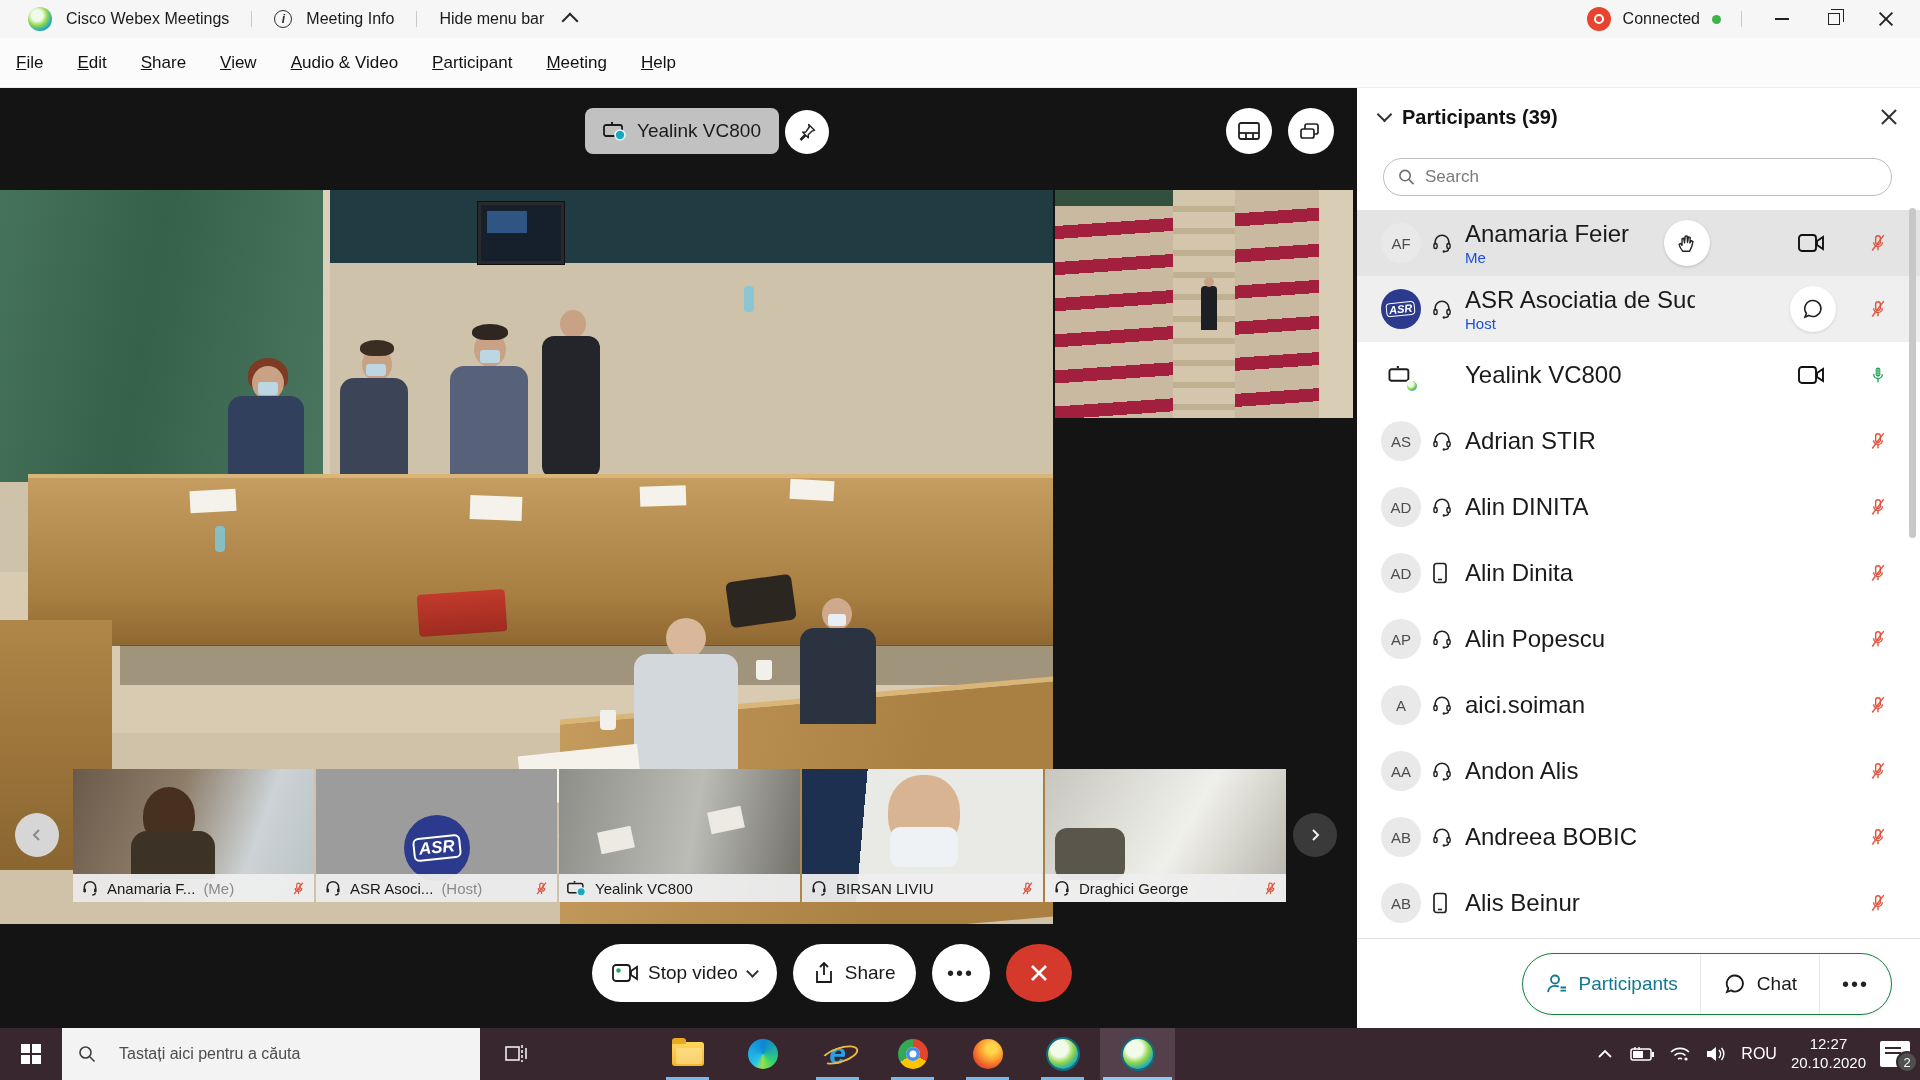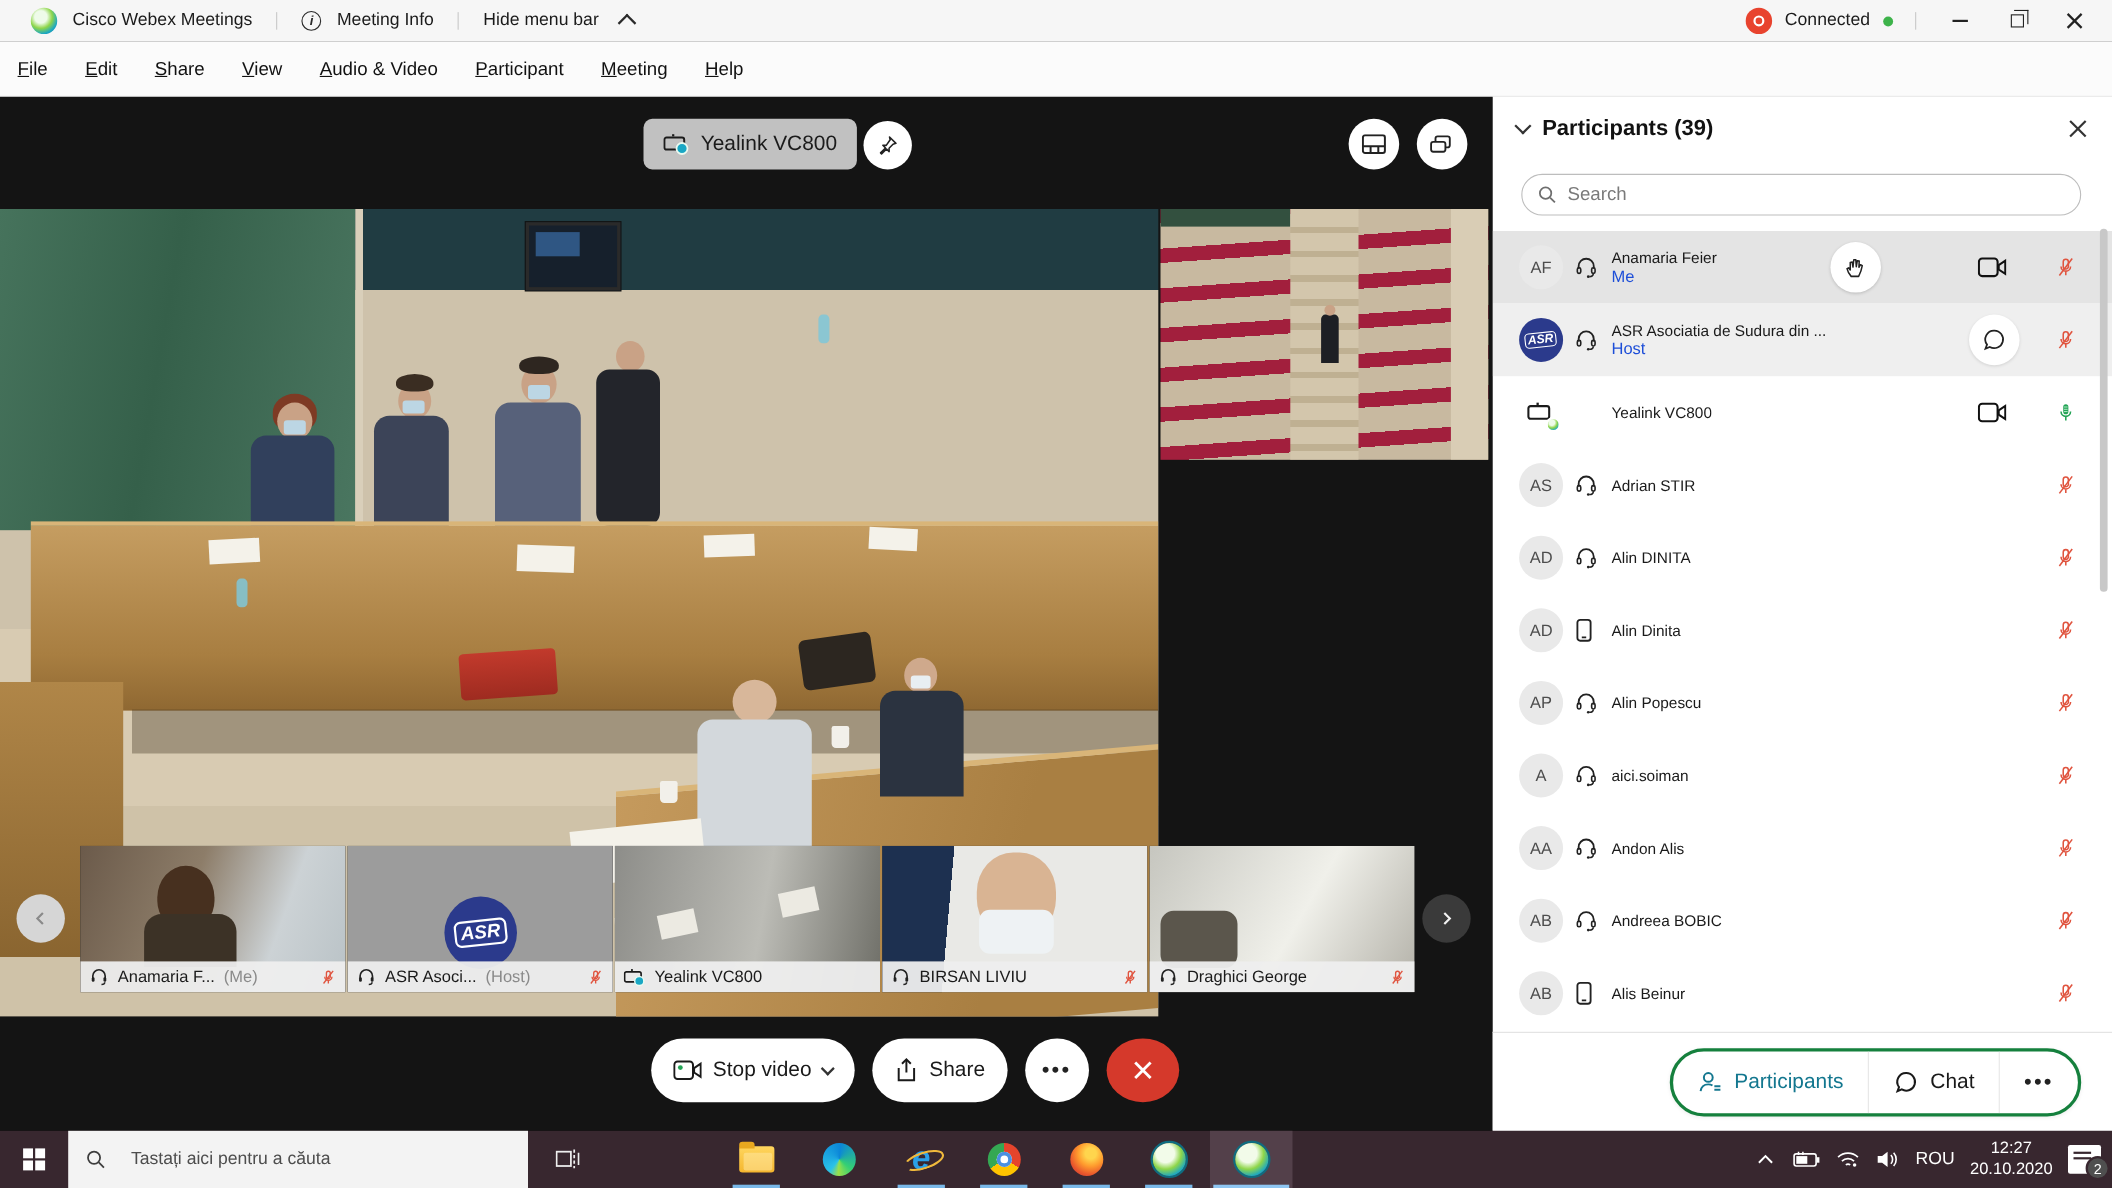--- a/index.html
+++ b/index.html
@@ -123,29 +123,29 @@
   .row.sel { background:#e4e4e4; }
   .row.alt { background:#efefef; }
   .avatar { width:40px; height:40px; border-radius:50%; background:#e9e9e9; color:#4d4d4d; font-size:15px; display:flex; align-items:center; justify-content:center; flex:0 0 40px; margin-right:10px; }
   .avatar.av-asr { background:#2b3a8c; }
   .avatar.av-asr span { color:#fff; font-size:11px; font-weight:bold; font-style:italic; border:1px solid #fff; border-radius:4px; padding:0 2px; transform:rotate(-6deg); }
   .avatar.av-device { background:#fff; position:relative; }
   .avatar.av-device .dotbadge { position:absolute; right:2px; bottom:2px; width:14px; height:14px; border-radius:50%;
     background:radial-gradient(circle at 38% 32%, #eefbe9 0 28%, #8fd64a 52%, #1aa7c4 78%, #0b5a70 100%); border:2px solid #fff; }
   .dev-ic { width:24px; margin-right:10px; display:flex; }
   .names { display:flex; flex-direction:column; justify-content:center; }
-  .p-name { font-size:14px; color:#1a1a1a; white-space:nowrap; max-width:230px; overflow:hidden; }
+  .p-name { font-size:24px; color:#1a1a1a; white-space:nowrap; max-width:230px; overflow:hidden; }
   .p-sub { font-size:15px; color:#1d4ed8; margin-top:1px; }
   .ic-hand { position:absolute; right:210px; width:46px; height:46px; border-radius:50%; background:#fff; box-shadow:0 1px 3px rgba(0,0,0,.18); display:flex; align-items:center; justify-content:center; }
   .ic-chat { position:absolute; right:84px; width:46px; height:46px; border-radius:50%; background:#fff; box-shadow:0 1px 3px rgba(0,0,0,.12); display:flex; align-items:center; justify-content:center; }
   .ic-cam { position:absolute; right:96px; display:flex; }
   .ic-mic { position:absolute; right:32px; display:flex; }
   .scrollthumb { position:absolute; right:4px; top:120px; width:7px; height:330px; border-radius:4px; background:#c8c8c8; }
   .p-footer { position:absolute; left:0; bottom:0; width:100%; height:90px; background:#fff; border-top:1px solid #e2e2e2; }
-  .foot-pill { position:absolute; right:28px; top:14px; height:62px; border-radius:31px; border:3px solid #15803d; background:#fff; display:flex; align-items:stretch; overflow:hidden; box-shadow:0 1px 4px rgba(0,0,0,.08); }
+  .foot-pill { position:absolute; right:28px; top:14px; height:62px; border-radius:31px; border:1px solid #15803d; background:#fff; display:flex; align-items:stretch; overflow:hidden; box-shadow:0 1px 4px rgba(0,0,0,.08); }
   .foot-seg { display:flex; align-items:center; gap:10px; padding:0 22px; }
   .foot-seg + .foot-seg { border-left:1px solid #e6e6e6; }
   .foot-seg .t { font-size:19px; }
   .foot-seg.active .t { color:#13778f; }
   .foot-seg .t.dark { color:#1a1a1a; }
 
   
   .taskbar { position:absolute; left:0; top:1028px; width:1920px; height:52px; background:#38272f; display:flex; align-items:stretch; }
   .start { width:62px; display:flex; align-items:center; justify-content:center; }
   .winlogo { display:grid; grid-template-columns:9px 9px; grid-template-rows:9px 9px; gap:2px; }

